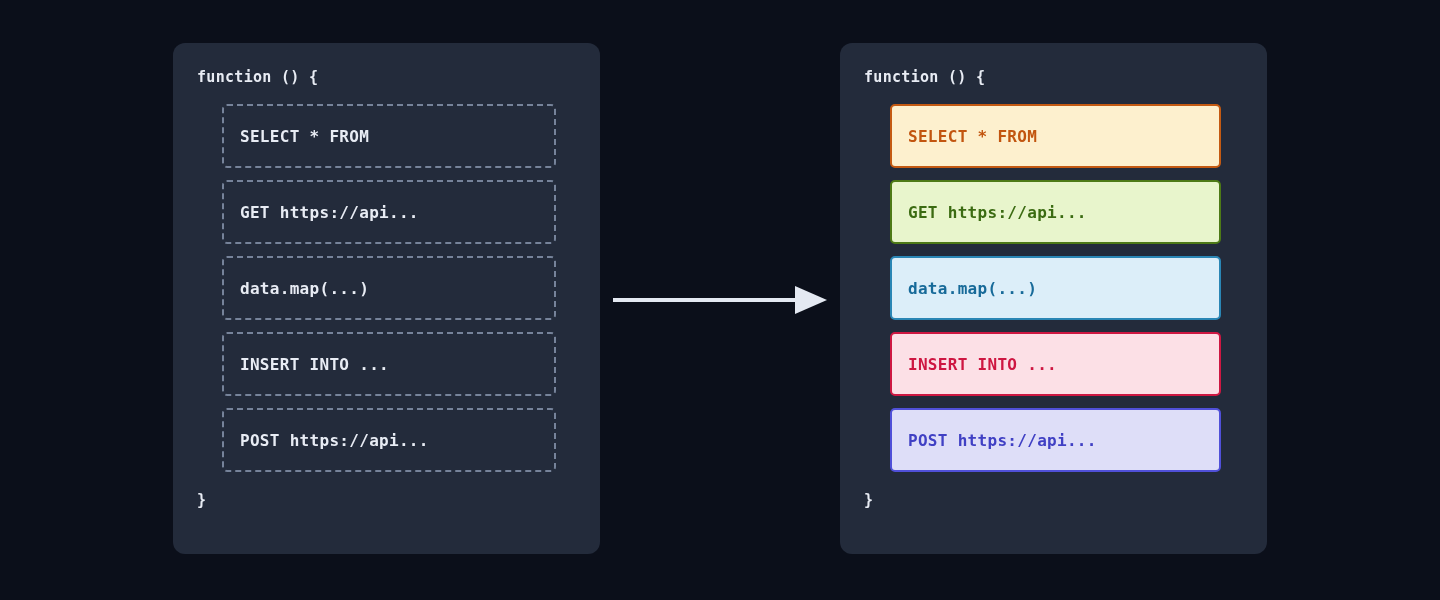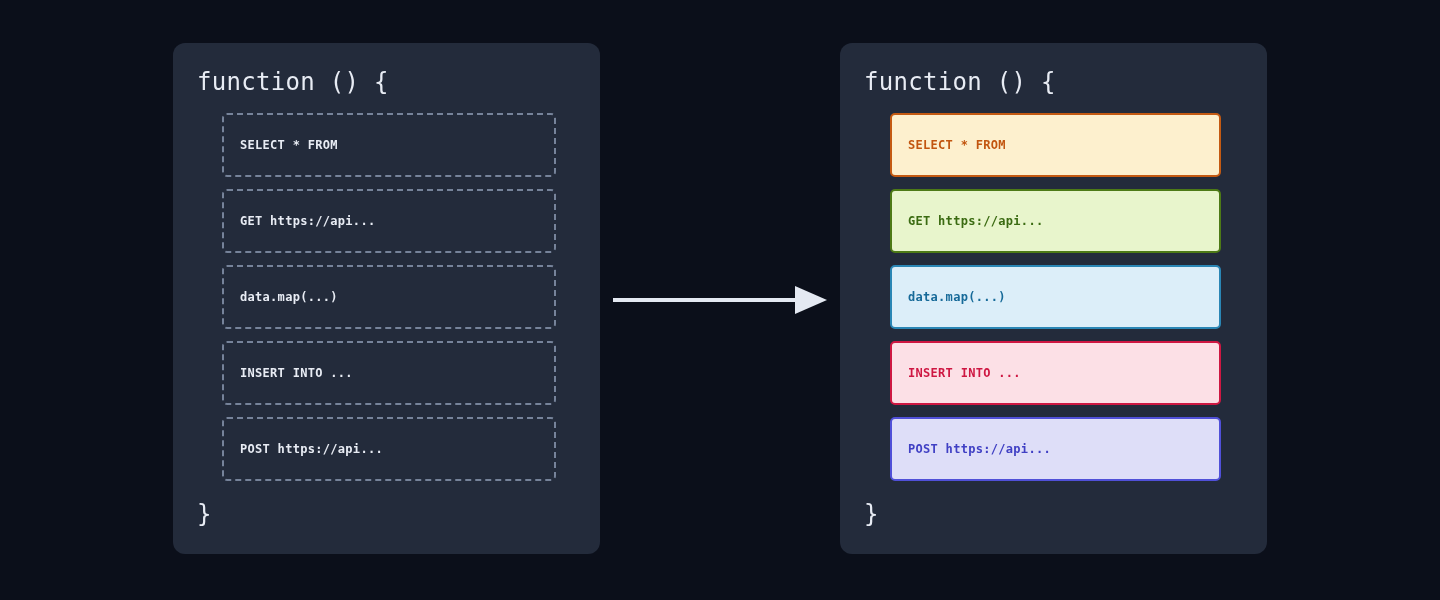--- a/index.html
+++ b/index.html
@@ -27,22 +27,22 @@
     height: 511px;
     background: #232b3b;
     border-radius: 12px;
     box-sizing: border-box;
     padding: 27px 0 0 0;
   }
   .panel-before { left: 173px; width: 427px; }
   .panel-after  { left: 840px; width: 427px; }
 
   .code-line {
-    font-size: 24px;
-    font-weight: normal;
+    font-size: 15px;
+    font-weight: bold;
     color: #e8ecf4;
     letter-spacing: 0.3px;
     line-height: 1;
   }
   .panel-before .code-line { padding-left: 24px; }
   .panel-after  .code-line { padding-left: 24px; }
 
   .fn-open  { margin-bottom: 19px; }
   .fn-close { margin-top: 21px; }
 
@@ -52,21 +52,21 @@
     flex-direction: column;
   }
   .panel-before .stmt-list { padding-left: 49px; padding-right: 44px; gap: 12px; }
   .panel-after  .stmt-list { padding-left: 50px; padding-right: 46px; gap: 12px; }
 
   .stmt {
     box-sizing: border-box;
     height: 64px;
     display: flex;
     align-items: center;
-    font-size: 12px;
+    font-size: 16px;
     font-weight: bold;
     letter-spacing: 0.3px;
     border-radius: 5px;
     padding-left: 16px;
   }
 
   
   .stmt.plain {
     border: 2px dashed #76839a;
     color: #e8ecf4;

